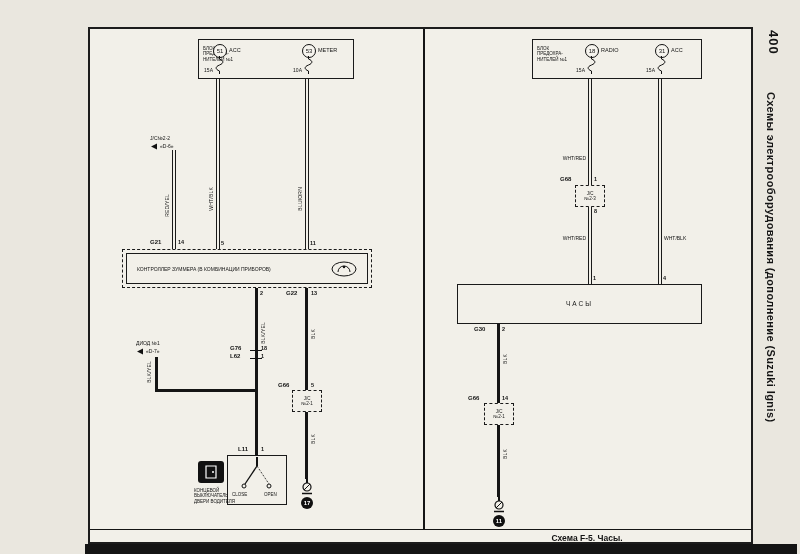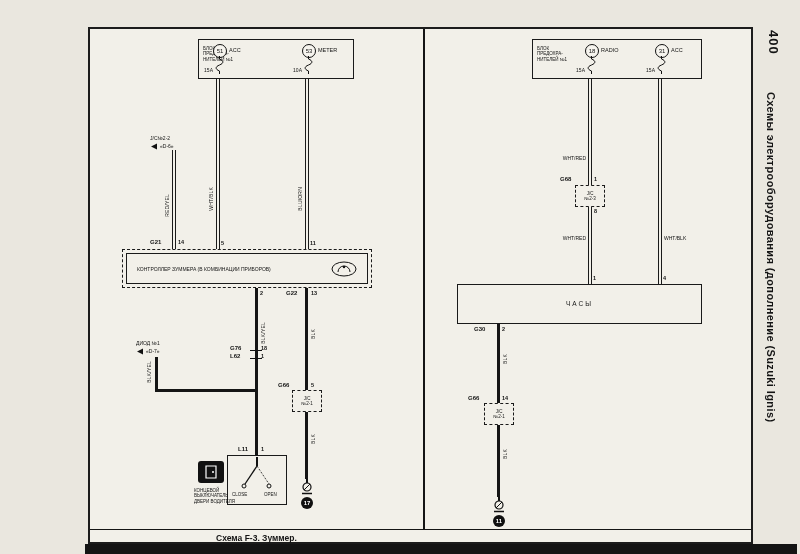--- a/index.html
+++ b/index.html
@@ -239,18 +239,18 @@
       <line x1="7" y1="0" x2="7" y2="4" stroke="#111" stroke-width="2"></line>
       <circle cx="7" cy="8" r="4" fill="none" stroke="#111" stroke-width="1.2"></circle>
       <line x1="4" y1="11" x2="10" y2="5" stroke="#111" stroke-width="1"></line>
       <line x1="2" y1="14.5" x2="12" y2="14.5" stroke="#111" stroke-width="1.5"></line>
     </svg>
   </span>
   <div class="gbadge" style="left:403px;top:486px;">11</div>
 
   <div class="divider"></div>
   <div class="hrule"></div>
-  <div class="cap" style="left:0;width:333px;">Схема F-3. Зуммер.</div>
+  <div class="cap" style="left:333px;width:328px;">Схема F-5. Часы.</div>
 </div>
 
 <div class="side-num">400</div>
 <div class="side-title">Схемы электрооборудования (дополнение (Suzuki Ignis)</div>
 <div class="bottom-bar"></div>
 
 </body></html>

